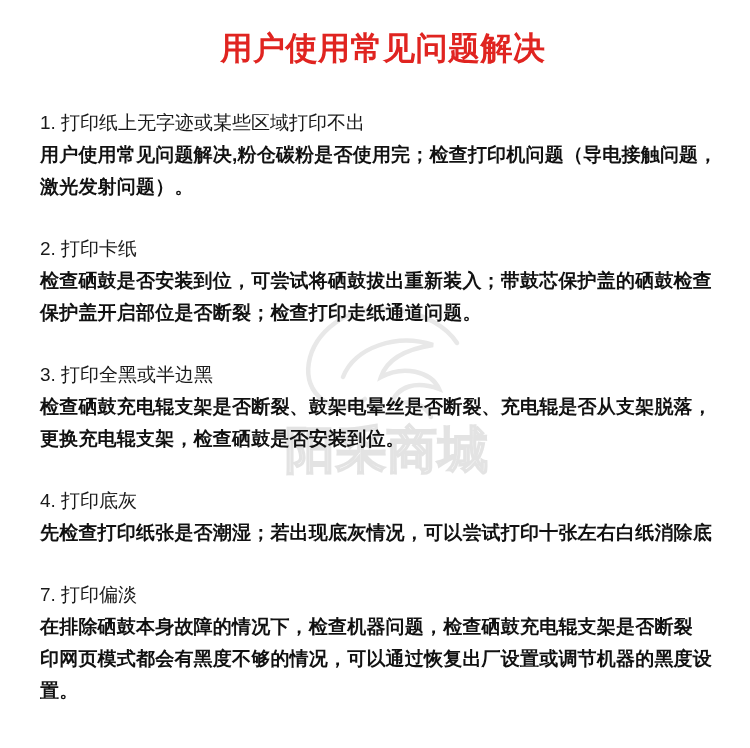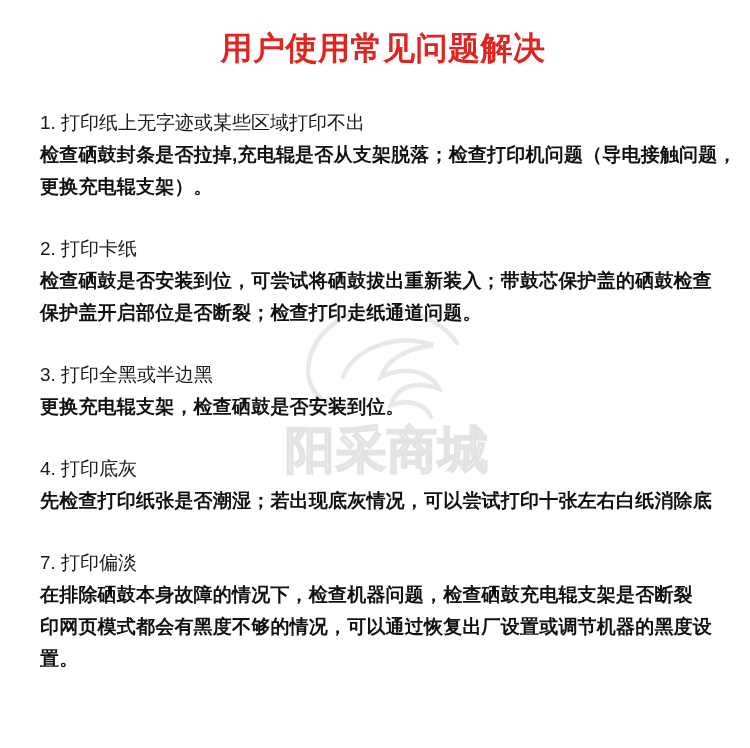--- a/index.html
+++ b/index.html
@@ -71,36 +71,37 @@
 
   <div class="content">
 
     <h1 class="page-title" style="color: rgb(224, 36, 32);">用户使用常见问题解决</h1>
 
     <div class="sections">
 
       <div class="section">
         <div class="section-heading">1. 打印纸上无字迹或某些区域打印不出</div>
         <div class="section-body">
-            <div class="text-line">检查硒鼓封条是否拉掉,充电辊是否从支架脱落；检查打印机问题（导电接触问题，</div>
-            <div class="text-line">更换充电辊支架）。</div>
+            <div class="text-line">用户使用常见问题解决,粉仓碳粉是否使用完；检查打印机问题（导电接触问题，</div>
+            <div class="text-line">激光发射问题）。</div>
           </div>
       </div>
 
       <div class="section">
         <div class="section-heading">2. 打印卡纸</div>
         <div class="section-body">
             <div class="text-line">检查硒鼓是否安装到位，可尝试将硒鼓拔出重新装入；带鼓芯保护盖的硒鼓检查</div>
             <div class="text-line">保护盖开启部位是否断裂；检查打印走纸通道问题。</div>
           </div>
       </div>
 
       <div class="section">
         <div class="section-heading">3. 打印全黑或半边黑</div>
         <div class="section-body">
+            <div class="text-line">检查硒鼓充电辊支架是否断裂、鼓架电晕丝是否断裂、充电辊是否从支架脱落，</div>
             <div class="text-line">更换充电辊支架，检查硒鼓是否安装到位。</div>
           </div>
       </div>
 
       <div class="section">
         <div class="section-heading">4. 打印底灰</div>
         <div class="section-body">
             <div class="text-line">先检查打印纸张是否潮湿；若出现底灰情况，可以尝试打印十张左右白纸消除底</div>
           </div>
       </div>

